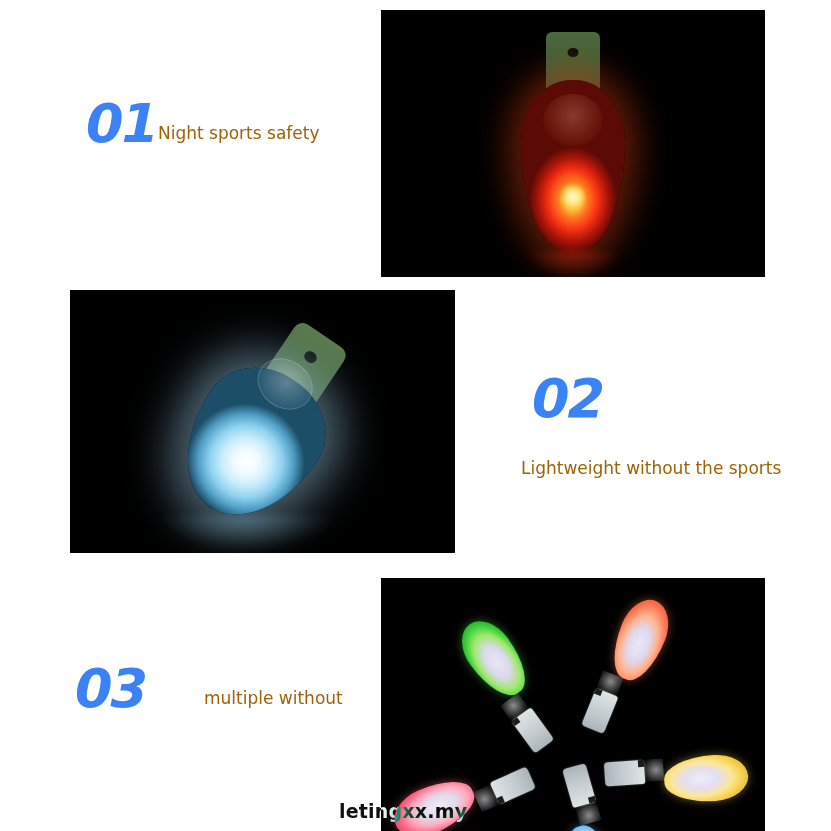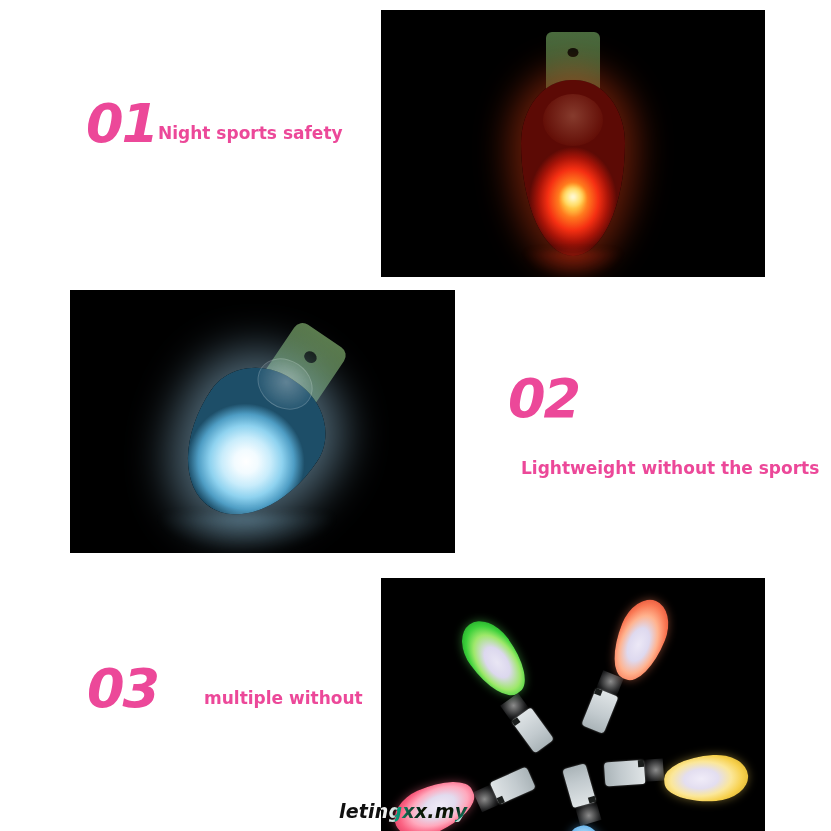--- a/index.html
+++ b/index.html
@@ -15,45 +15,45 @@
   #page {
     position: relative;
     width: 831px;
     height: 831px;
     background: #ffffff;
   }
 
   
   .feature-number {
     position: absolute;
-    color: #ec4899;
+    color: #3b82f6;
     font-family: "DejaVu Sans", sans-serif;
     font-weight: 700;
     font-style: italic;
     letter-spacing: -2px;
     line-height: 1;
     user-select: none;
   }
 
   .feature-caption {
     position: absolute;
-    color: #ec4899;
+    color: #a16207;
     font-family: "DejaVu Sans", sans-serif;
-    font-weight: 700;
+    font-weight: 400;
     line-height: 1.1;
     white-space: nowrap;
   }
 
   #feature-1-number { left: 86px;  top: 97px;  font-size: 54px; }
   #feature-1-caption{ left: 158px; top: 124px; font-size: 17px; }
 
-  #feature-2-number { left: 508px; top: 372px; font-size: 54px; }
+  #feature-2-number { left: 532px; top: 372px; font-size: 54px; }
   #feature-2-caption{ left: 521px; top: 459px; font-size: 17px; }
 
-  #feature-3-number { left: 87px;  top: 662px; font-size: 54px; }
+  #feature-3-number { left: 75px;  top: 662px; font-size: 54px; }
   #feature-3-caption{ left: 204px; top: 689px; font-size: 17px; }
 
   
   .photo {
     position: absolute;
     background: #000000;
     overflow: hidden;
   }
 
   #photo-1 { left: 381px; top: 10px;  width: 384px; height: 267px; }
@@ -192,21 +192,20 @@
     top: 800px;
     font-family: "DejaVu Sans", sans-serif;
     font-weight: 700;
     font-size: 19px;
     letter-spacing: .2px;
     color: #111111;
     mix-blend-mode: difference;
     filter: invert(1);
     white-space: nowrap;
     z-index: 30;
-    font-style: italic;
   }
 </style>
 </head>
 <body>
 
 <div id="page">
 
   <div id="feature-1-number" class="feature-number">01</div>
   <div id="feature-1-caption" class="feature-caption">Night sports safety</div>
 

